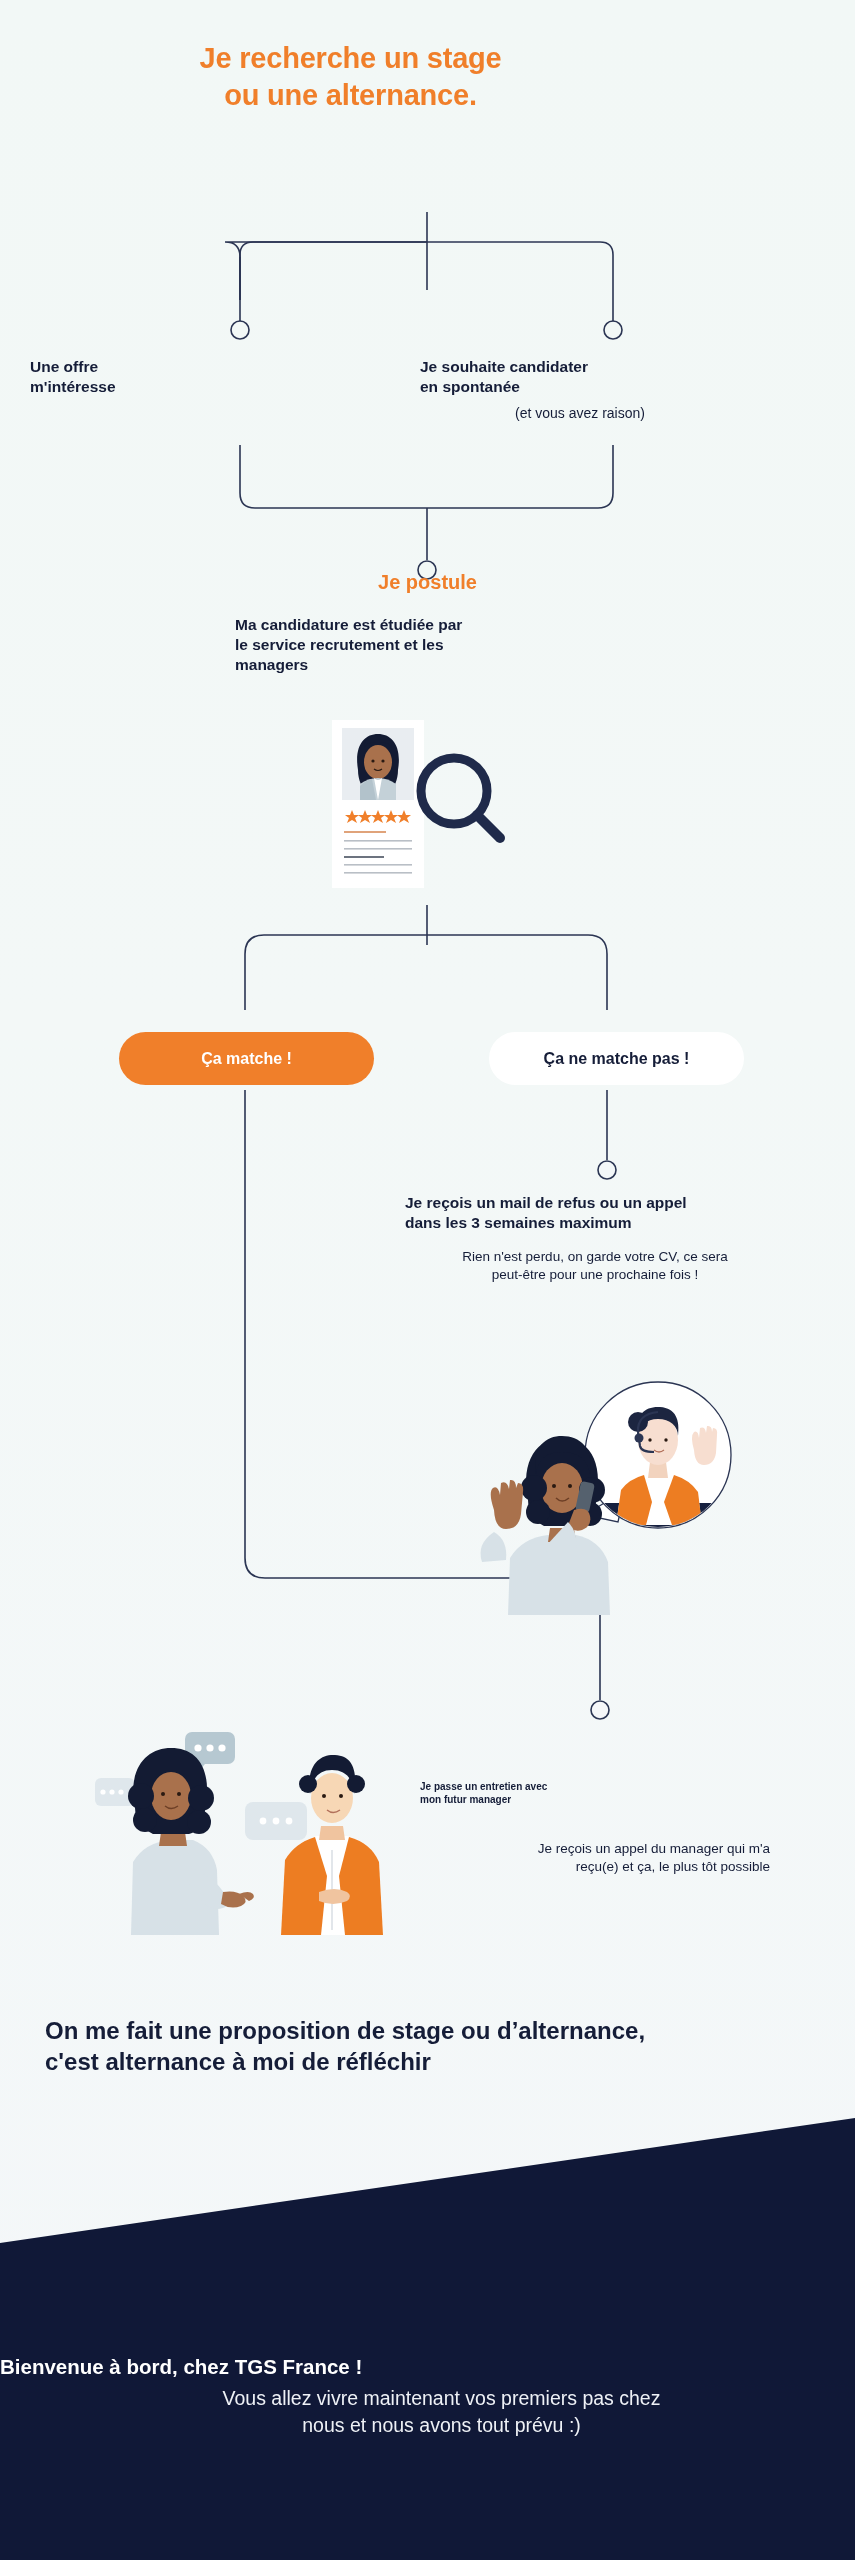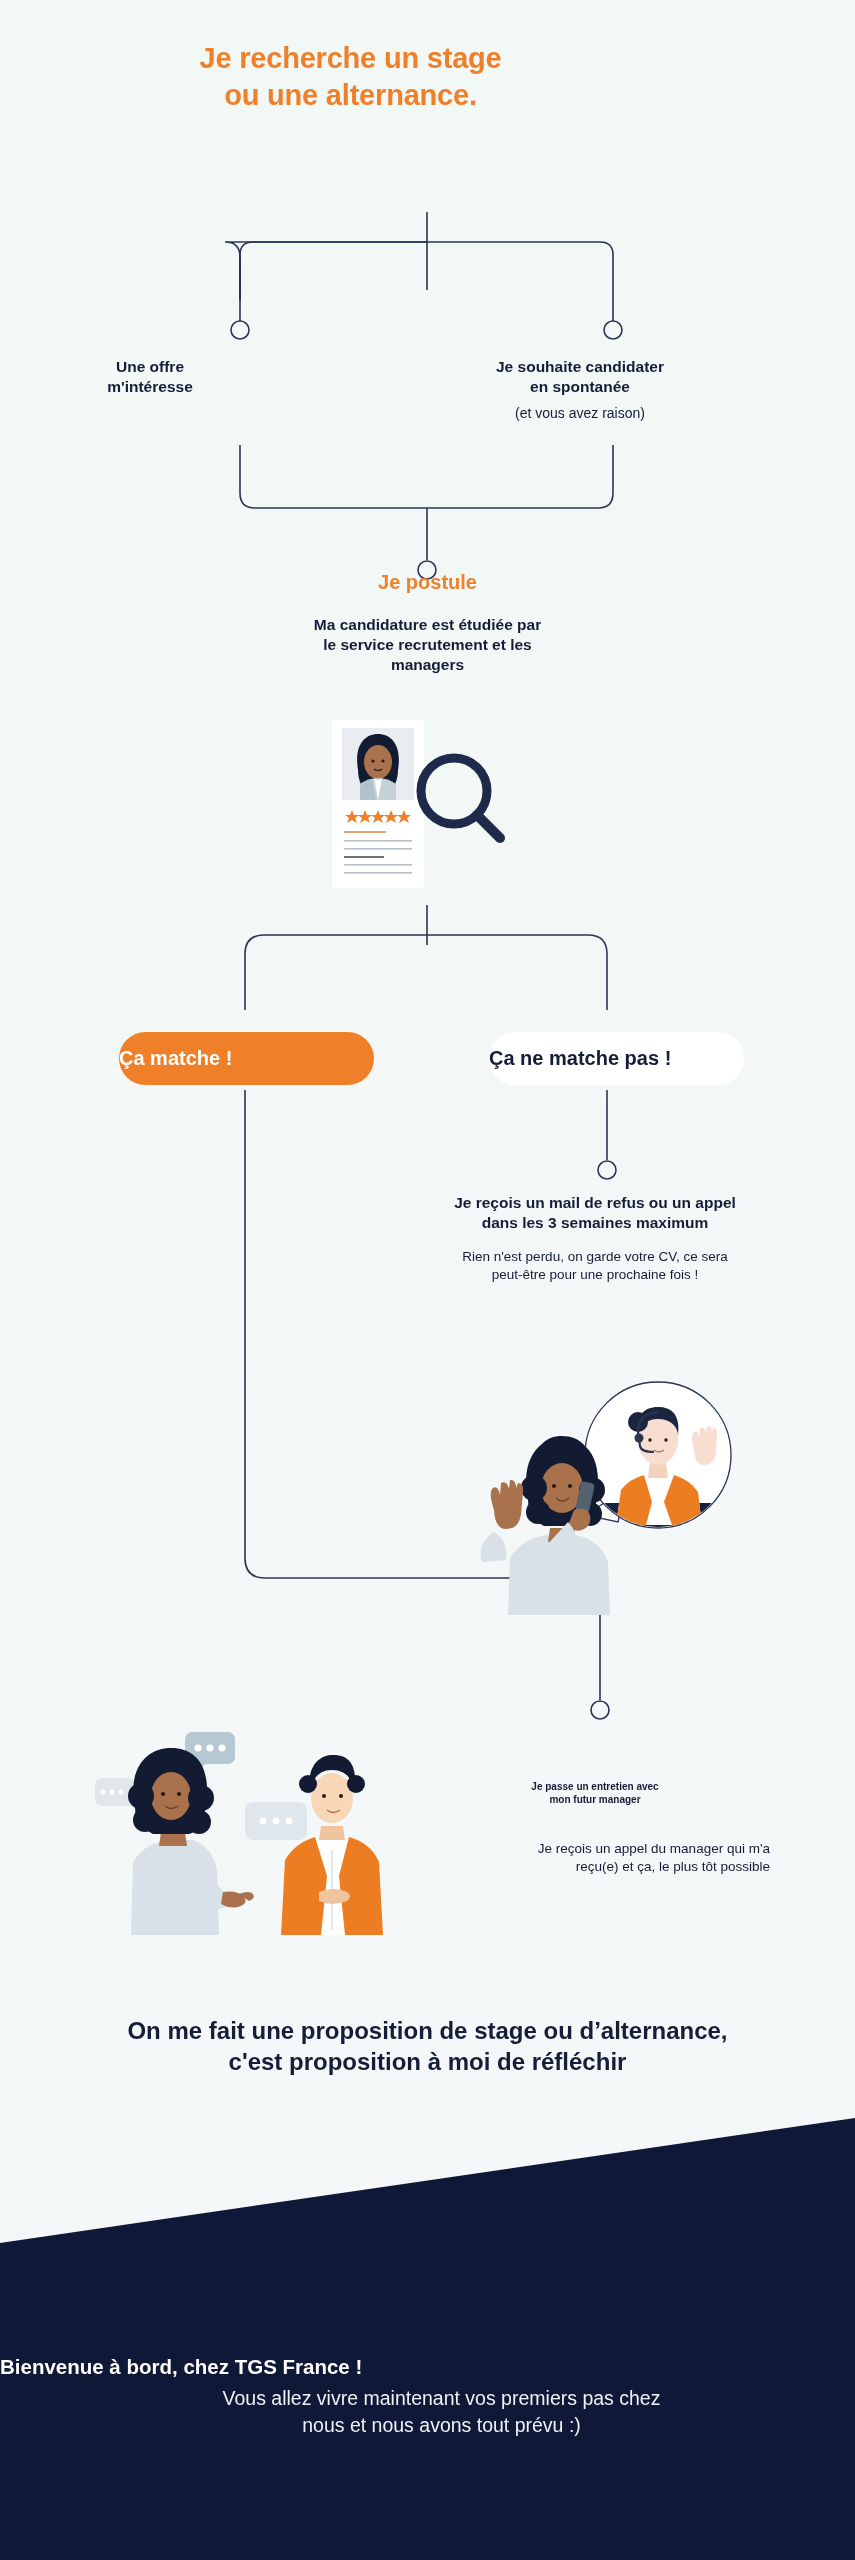--- a/index.html
+++ b/index.html
@@ -31,21 +31,21 @@
     font-weight: bold;
     line-height: 1.27;
     letter-spacing: -0.2px;
   }
   #title .ln { display: block; }
 
   
   .h-dark {
     color: #151d38;
     font-weight: bold;
-    text-align: center;
+    text-align: left;
     line-height: 1.3;
   }
   .sub-dark {
     color: #151d38;
     text-align: center;
     line-height: 1.35;
   }
   .orange-head {
     color: #F07F2A;
     font-weight: bold;
@@ -67,24 +67,25 @@
   
   #je-postule { left: 0; top: 571px; width: 855px; font-size: 20px; }
   #postule-sub { left: 235px; top: 615px; width: 385px; font-size: 15.5px; }
 
   
   #cv-illu { left: 330px; top: 718px; width: 185px; height: 175px; }
 
   
   .pill {
     border-radius: 30px;
-    font-size: 20px;
+    font-size: 16px;
     font-weight: bold;
     display: flex;
     align-items: center;
+    justify-content: center;
     box-sizing: border-box;
   }
   #pill-match {
     left: 119px; top: 1032px;
     width: 255px; height: 53px;
     background: #F07F2A;
     color: #ffffff;
   }
   #pill-nomatch {
     left: 489px; top: 1032px;
@@ -374,21 +375,21 @@
     <div>Je passe un entretien avec</div>
     <div>mon futur manager</div>
   </div>
   <div id="entretien-sub" class="abs sub-dark">
     <div>Je reçois un appel du manager qui m'a</div>
     <div>reçu(e) et ça, le plus tôt possible</div>
   </div>
 
   <div id="proposition" class="abs h-dark">
     <div>On me fait une proposition de stage ou d’alternance,</div>
-    <div>c'est proposition à moi de réfléchir</div>
+    <div>c'est alternance à moi de réfléchir</div>
   </div>
 
   <div id="dark-band" class="abs"></div>
 
   <div id="footer-title" class="abs">Bienvenue à bord, chez TGS France !</div>
   <div id="footer-sub" class="abs">
     <div>Vous allez vivre maintenant vos premiers pas chez</div>
     <div>nous et nous avons tout prévu :)</div>
   </div>
 

